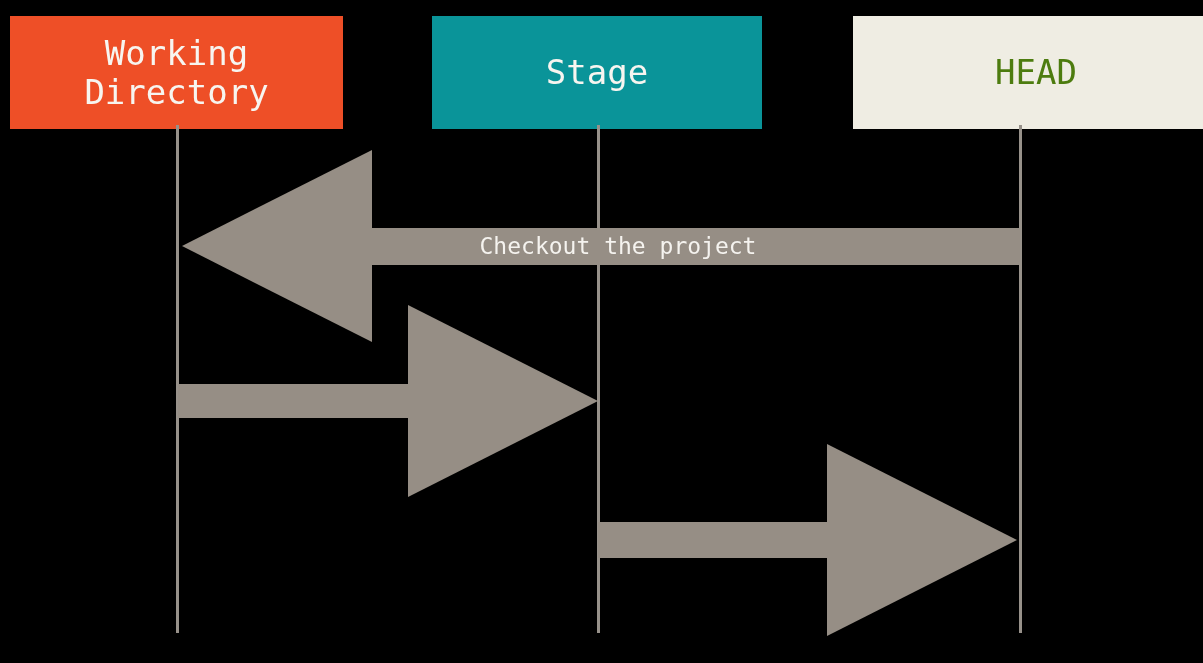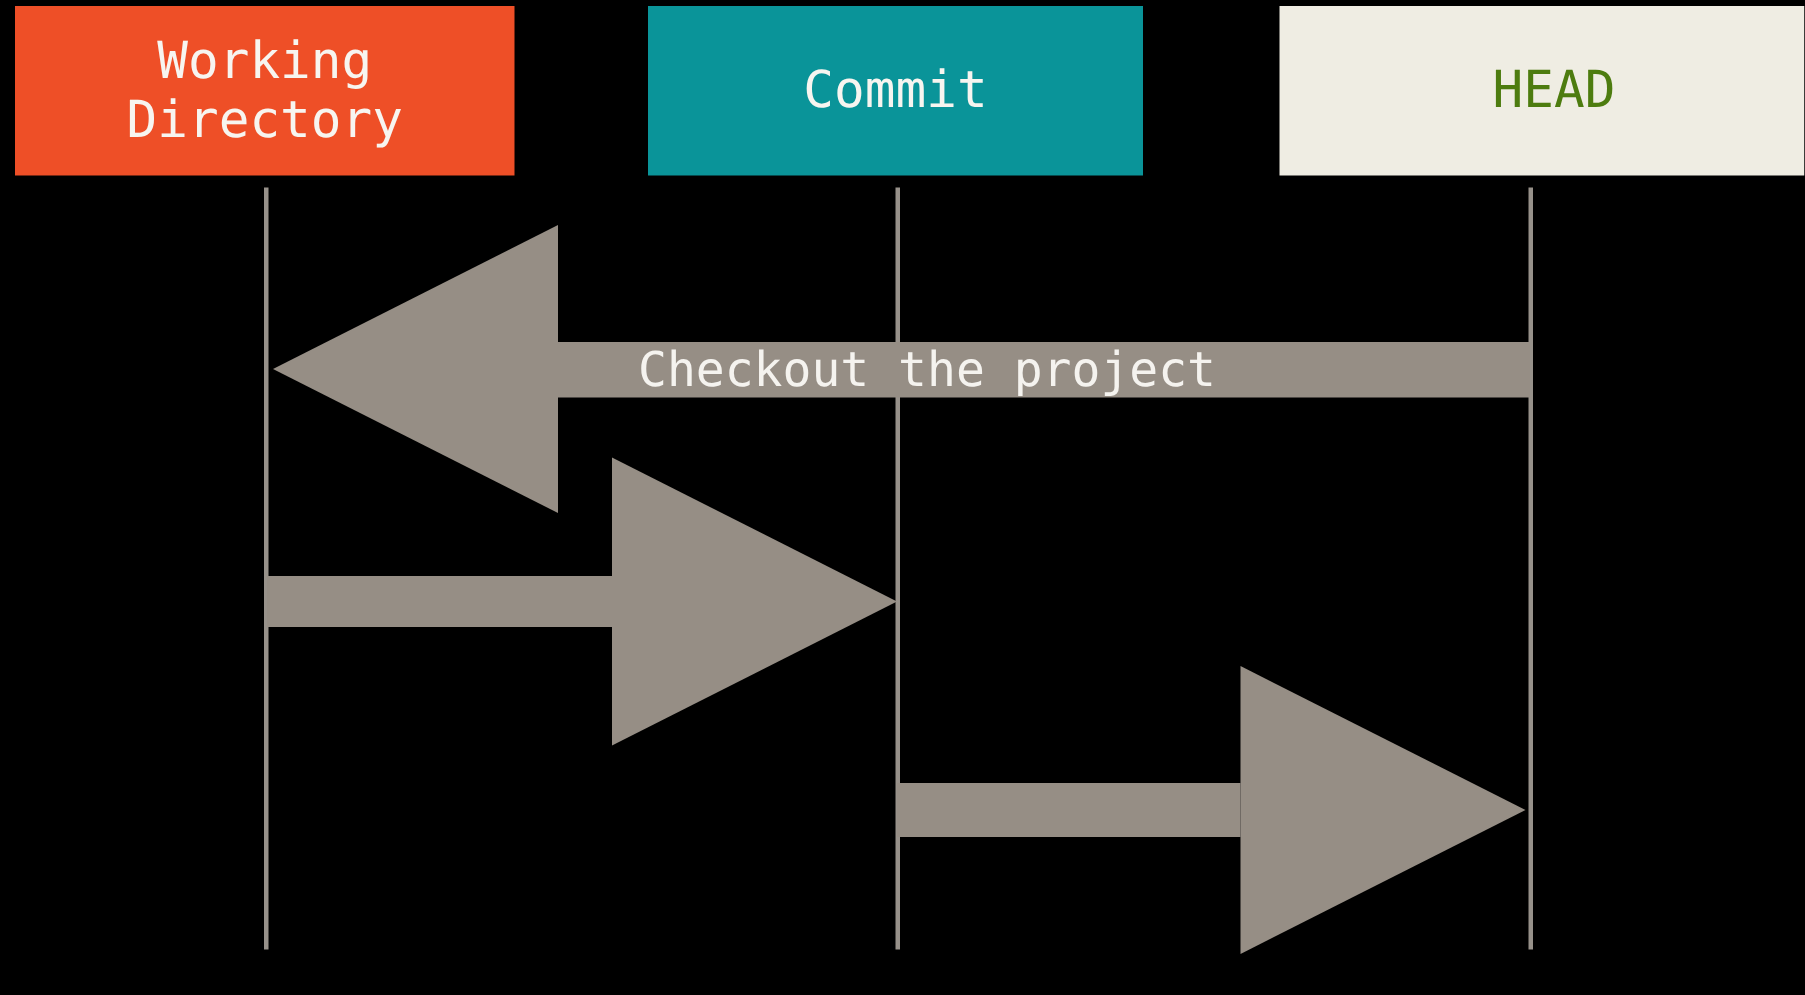--- a/index.html
+++ b/index.html
@@ -12,21 +12,21 @@
     width: 1203px;
     height: 663px;
     background: #000000;
     overflow: hidden;
     font-family: "DejaVu Sans Mono", "Liberation Mono", monospace;
   }
 
   
   .box {
     position: absolute;
-    top: 4px;
+    top: 16px;
     height: 113px;
     display: flex;
     align-items: center;
     justify-content: center;
     text-align: center;
     font-size: 34px;
     line-height: 39px;
   }
   .box-wd {
     left: 10px;
@@ -79,37 +79,37 @@
   .tri-left  { border-right: 190px solid #968e85; }
   .tri-right { border-left: 190px solid #968e85; }
   .head-checkout { left: 182px; top: 150px; }
   .head-stage    { left: 408px; top: 305px; }
   .head-commit   { left: 827px; top: 444px; }
 
   .arrow-label {
     position: absolute;
     transform: translateX(-50%);
     color: #f5f3ef;
-    font-size: 32px;
+    font-size: 23px;
     white-space: nowrap;
   }
   .label-checkout { left: 618px; top: 228px; height: 37px; line-height: 37px; }
   .label-stage    { left: 322px; top: 384px; height: 34px; line-height: 34px; }
   .label-commit   { left: 724px; top: 522px; height: 36px; line-height: 36px; }
 </style>
 </head>
 <body>
 
 <div class="stage">
 
   <div class="box box-wd">
     <span class="box-label">Working Directory</span>
   </div>
   <div class="box box-index">
-    <span class="box-label">Commit</span>
+    <span class="box-label">Stage</span>
   </div>
   <div class="box box-head">
     <span class="box-label">HEAD</span>
   </div>
 
   <div class="lifeline lifeline-wd"></div>
   <div class="lifeline lifeline-index"></div>
   <div class="lifeline lifeline-head"></div>
 
   <div class="shaft shaft-checkout"></div>

